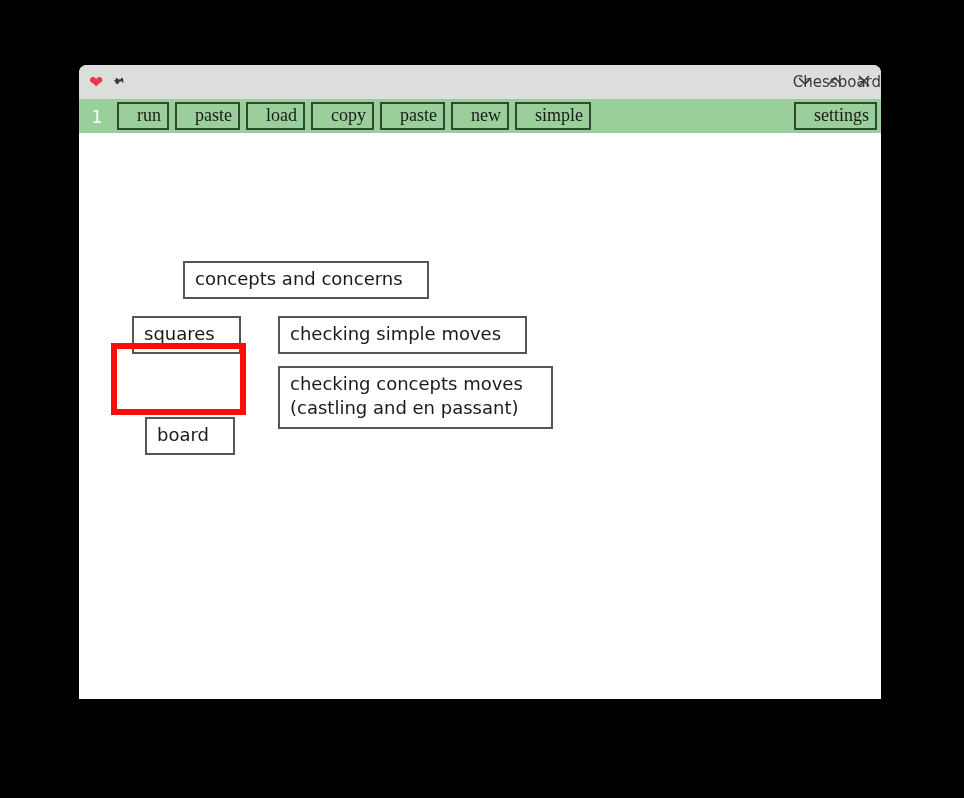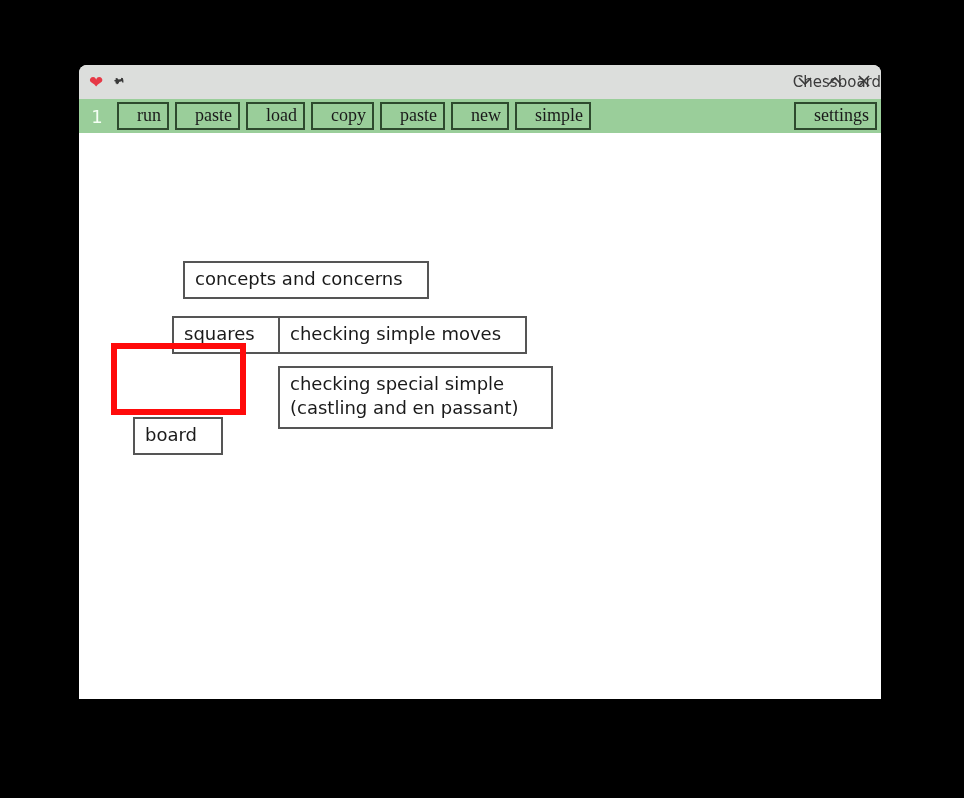--- a/index.html
+++ b/index.html
@@ -171,35 +171,35 @@
     <div class="tb-spacer"></div>
     <button class="tb-btn">settings</button>
   </div>
 
   <div class="canvas">
 
     <div class="node" style="left:104px; top:128px;">
       <span>concepts and concerns</span>
     </div>
 
-    <div class="node" style="left:53px; top:183px;margin-left:40px;">
+    <div class="node" style="left:53px; top:183px;">
       <span>squares</span>
     </div>
 
 
-    <div class="node" style="left:54px; top:284px;">
+    <div class="node" style="left:66px; top:284px;">
       <span>board</span>
     </div>
 
     <div class="node" style="left:199px; top:183px;">
       <span>checking simple moves</span>
     </div>
 
     <div class="node multiline" style="left:199px; top:233px; width:275px;">
-      <span>checking special simple</span><br>
+      <span>checking concepts moves</span><br>
       <span>(castling and en passant)</span>
     </div>
 
 
     <div class="highlight-box" style="left:32px; top:210px; width:135px; height:72px;"></div>
 
   </div>
 
 </div>
 

